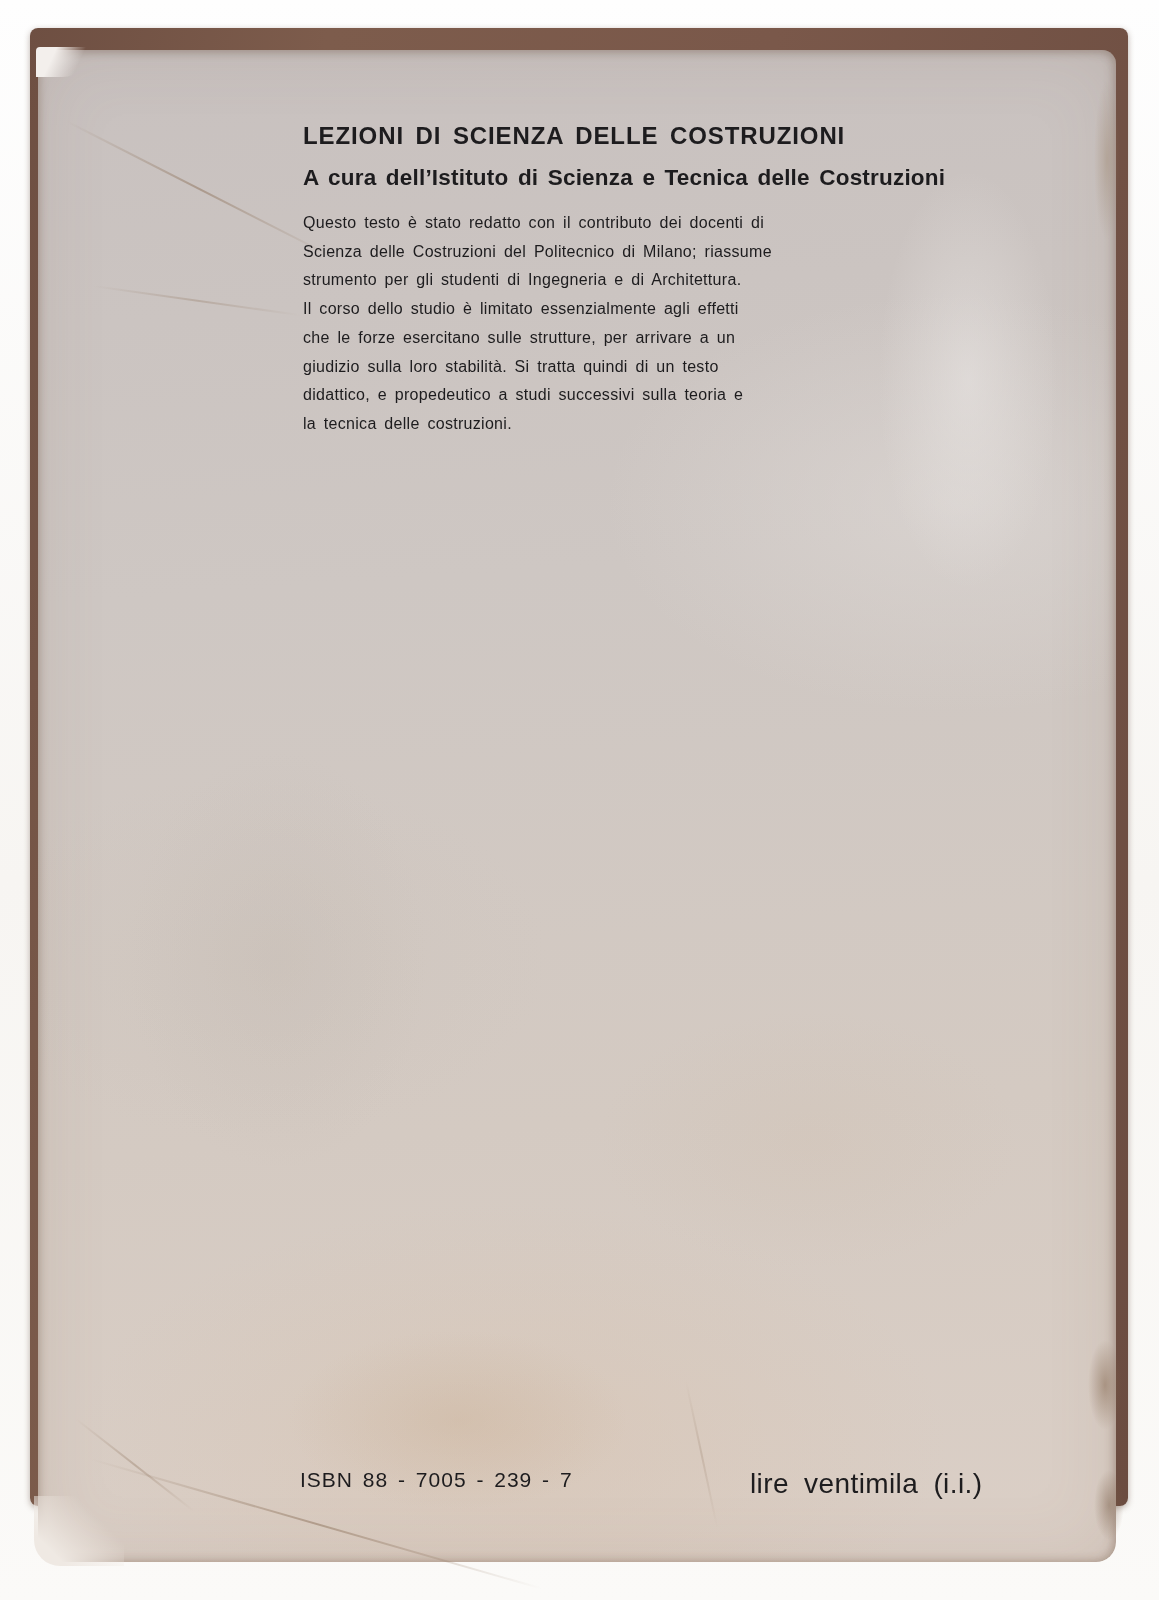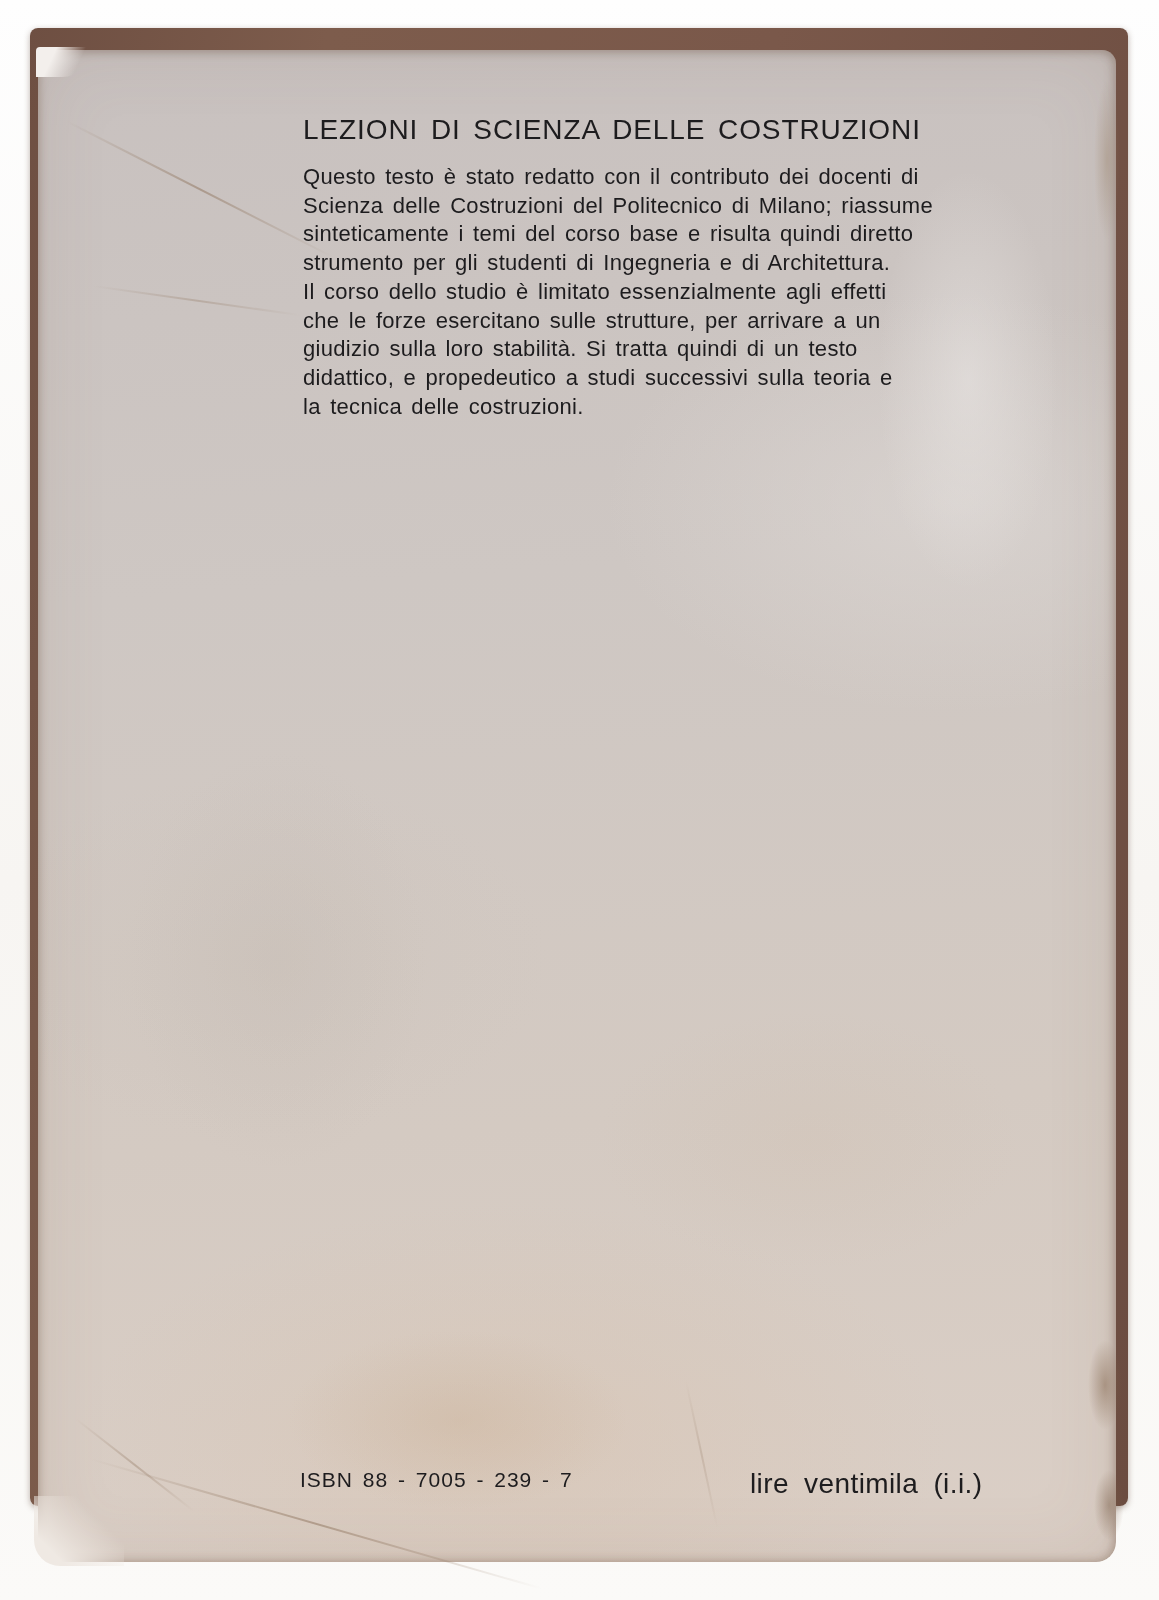--- a/index.html
+++ b/index.html
@@ -33,38 +33,38 @@
       radial-gradient(500px 300px at 85% 30%, rgba(224,219,216,.55), rgba(224,219,216,0) 70%),
       linear-gradient(176deg, #c8c1bf 0%, #cec7c3 35%, #d4cac2 70%, #dbcfc6 100%);
     box-shadow:
       inset 0 0 70px rgba(125,102,85,.14),
       inset -4px 0 10px rgba(112,86,68,.22),
       inset 0 4px 8px rgba(86,63,50,.18),
       inset 3px -3px 9px rgba(130,105,85,.16);
   }
   .text-block { position: absolute; left: 265px; top: 64px; width: 660px; }
   .title {
-    font-size: 28px;
-    font-weight: 400;
+    font-size: 24px;
+    font-weight: 700;
     letter-spacing: 0.9px;
     word-spacing: 4px;
     white-space: nowrap;
-    margin: 0 0 13px 0;
+    margin: 8px 0 13px 0;
   }
   .subtitle-line {
     font-size: 22.5px;
     font-weight: 700;
     line-height: 29px;
     letter-spacing: 0.2px;
     word-spacing: 3px;
     white-space: nowrap;
   }
   .description { margin-top: 17px; }
   .description-line {
-    font-size: 22px;
+    font-size: 16px;
     font-weight: 400;
     line-height: 28.7px;
     letter-spacing: 0.3px;
     word-spacing: 3px;
     white-space: nowrap;
   }
   .footer-line { position: absolute; left: 0; top: 1418px; width: 1078px; height: 30px; }
   .isbn {
     position: absolute; left: 262px; top: 0;
     font-size: 21px; font-weight: 400;
@@ -130,25 +130,25 @@
     <div class="stain s3"></div>
     <div class="stain s4"></div>
     <div class="edge-smudge e1"></div>
     <div class="edge-smudge e2"></div>
     <div class="edge-smudge e3"></div>
     <div class="worn-corner"></div>
 
     <div class="text-block">
       <div class="title">LEZIONI DI SCIENZA DELLE COSTRUZIONI</div>
       <div class="subtitle">
+        <div class="subtitle-line">A cura dell’Istituto di Scienza e Tecnica delle Costruzioni</div>
       </div>
       <div class="description">
         <div class="description-line">Questo testo è stato redatto con il contributo dei docenti di</div>
         <div class="description-line">Scienza delle Costruzioni del Politecnico di Milano; riassume</div>
-        <div class="description-line">sinteticamente i temi del corso base e risulta quindi diretto</div>
         <div class="description-line">strumento per gli studenti di Ingegneria e di Architettura.</div>
         <div class="description-line">Il corso dello studio è limitato essenzialmente agli effetti</div>
         <div class="description-line">che le forze esercitano sulle strutture, per arrivare a un</div>
         <div class="description-line">giudizio sulla loro stabilità. Si tratta quindi di un testo</div>
         <div class="description-line">didattico, e propedeutico a studi successivi sulla teoria e</div>
         <div class="description-line">la tecnica delle costruzioni.</div>
       </div>
     </div>
 
     <div class="footer-line">

